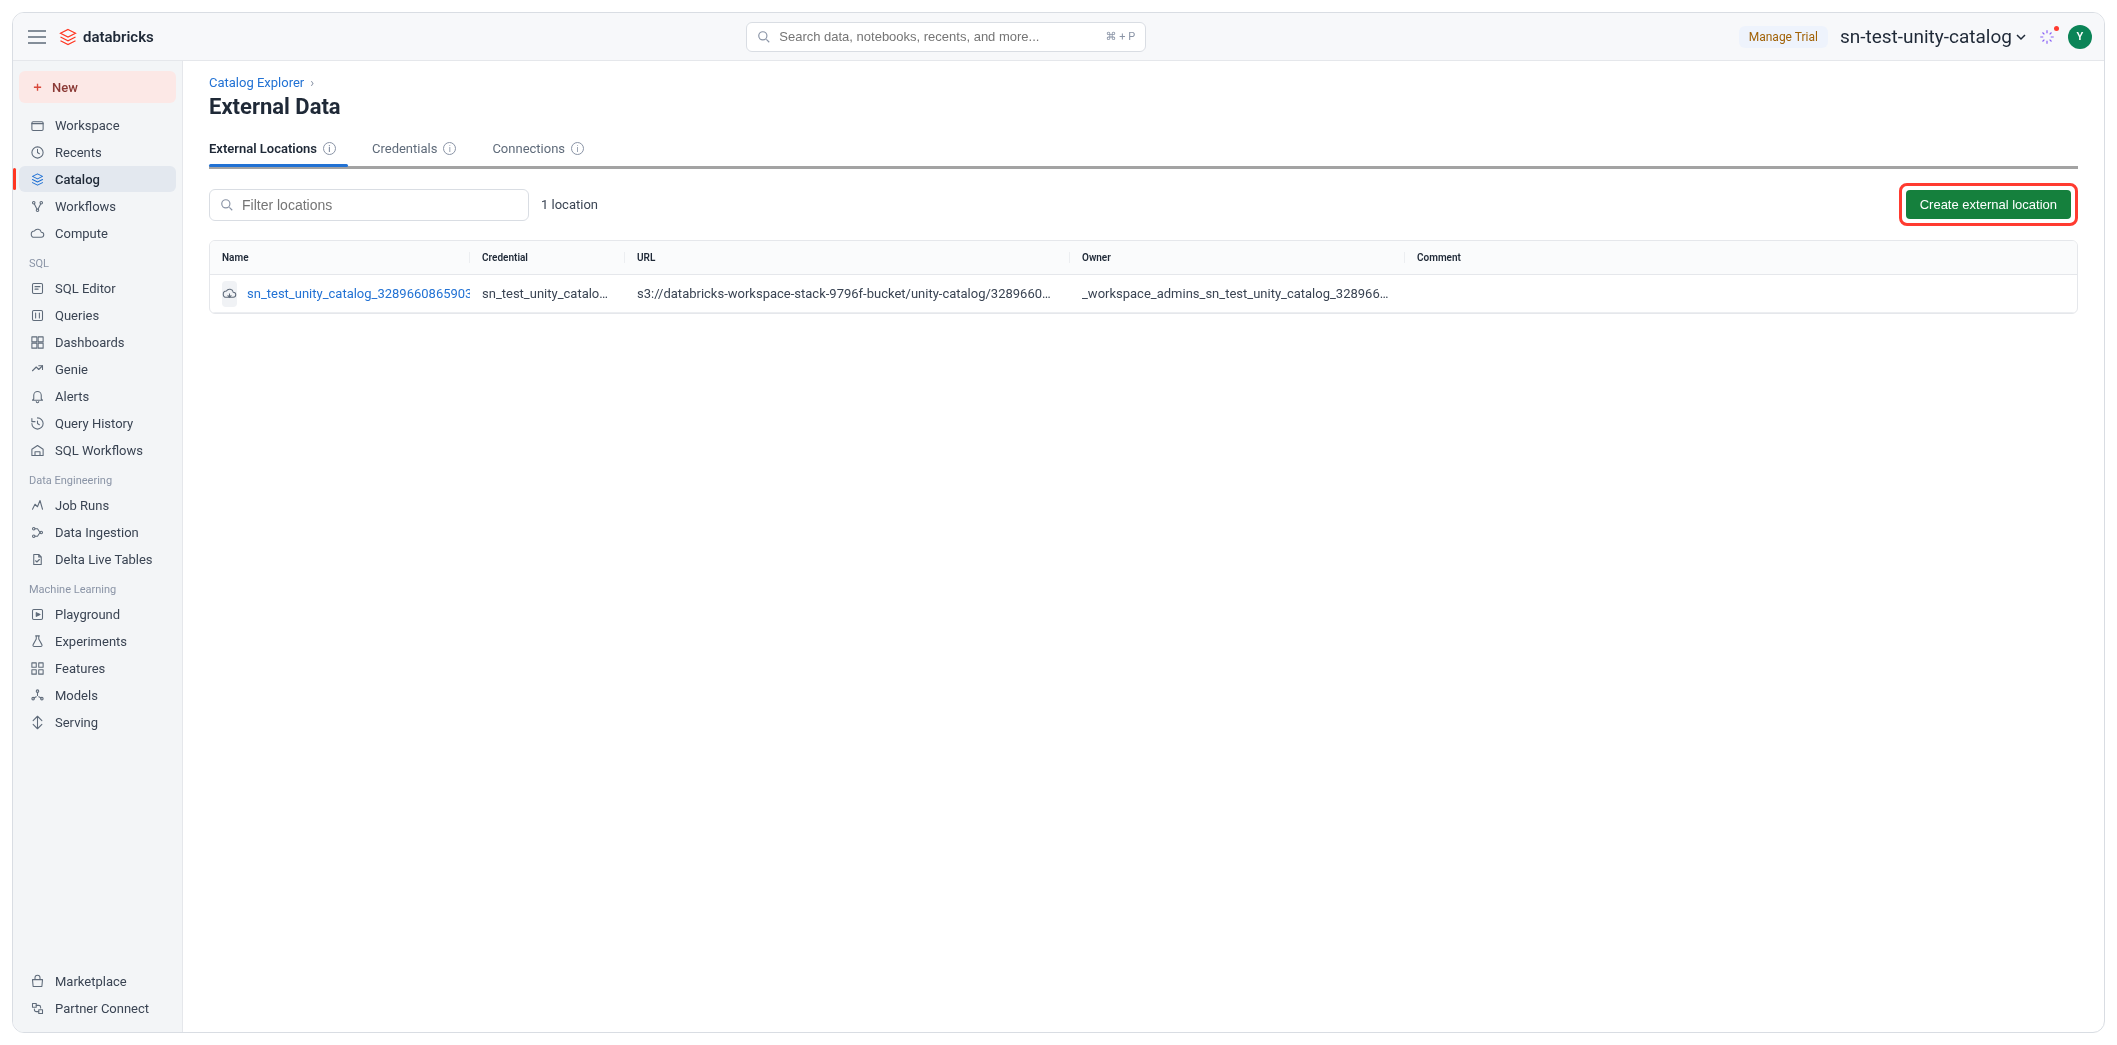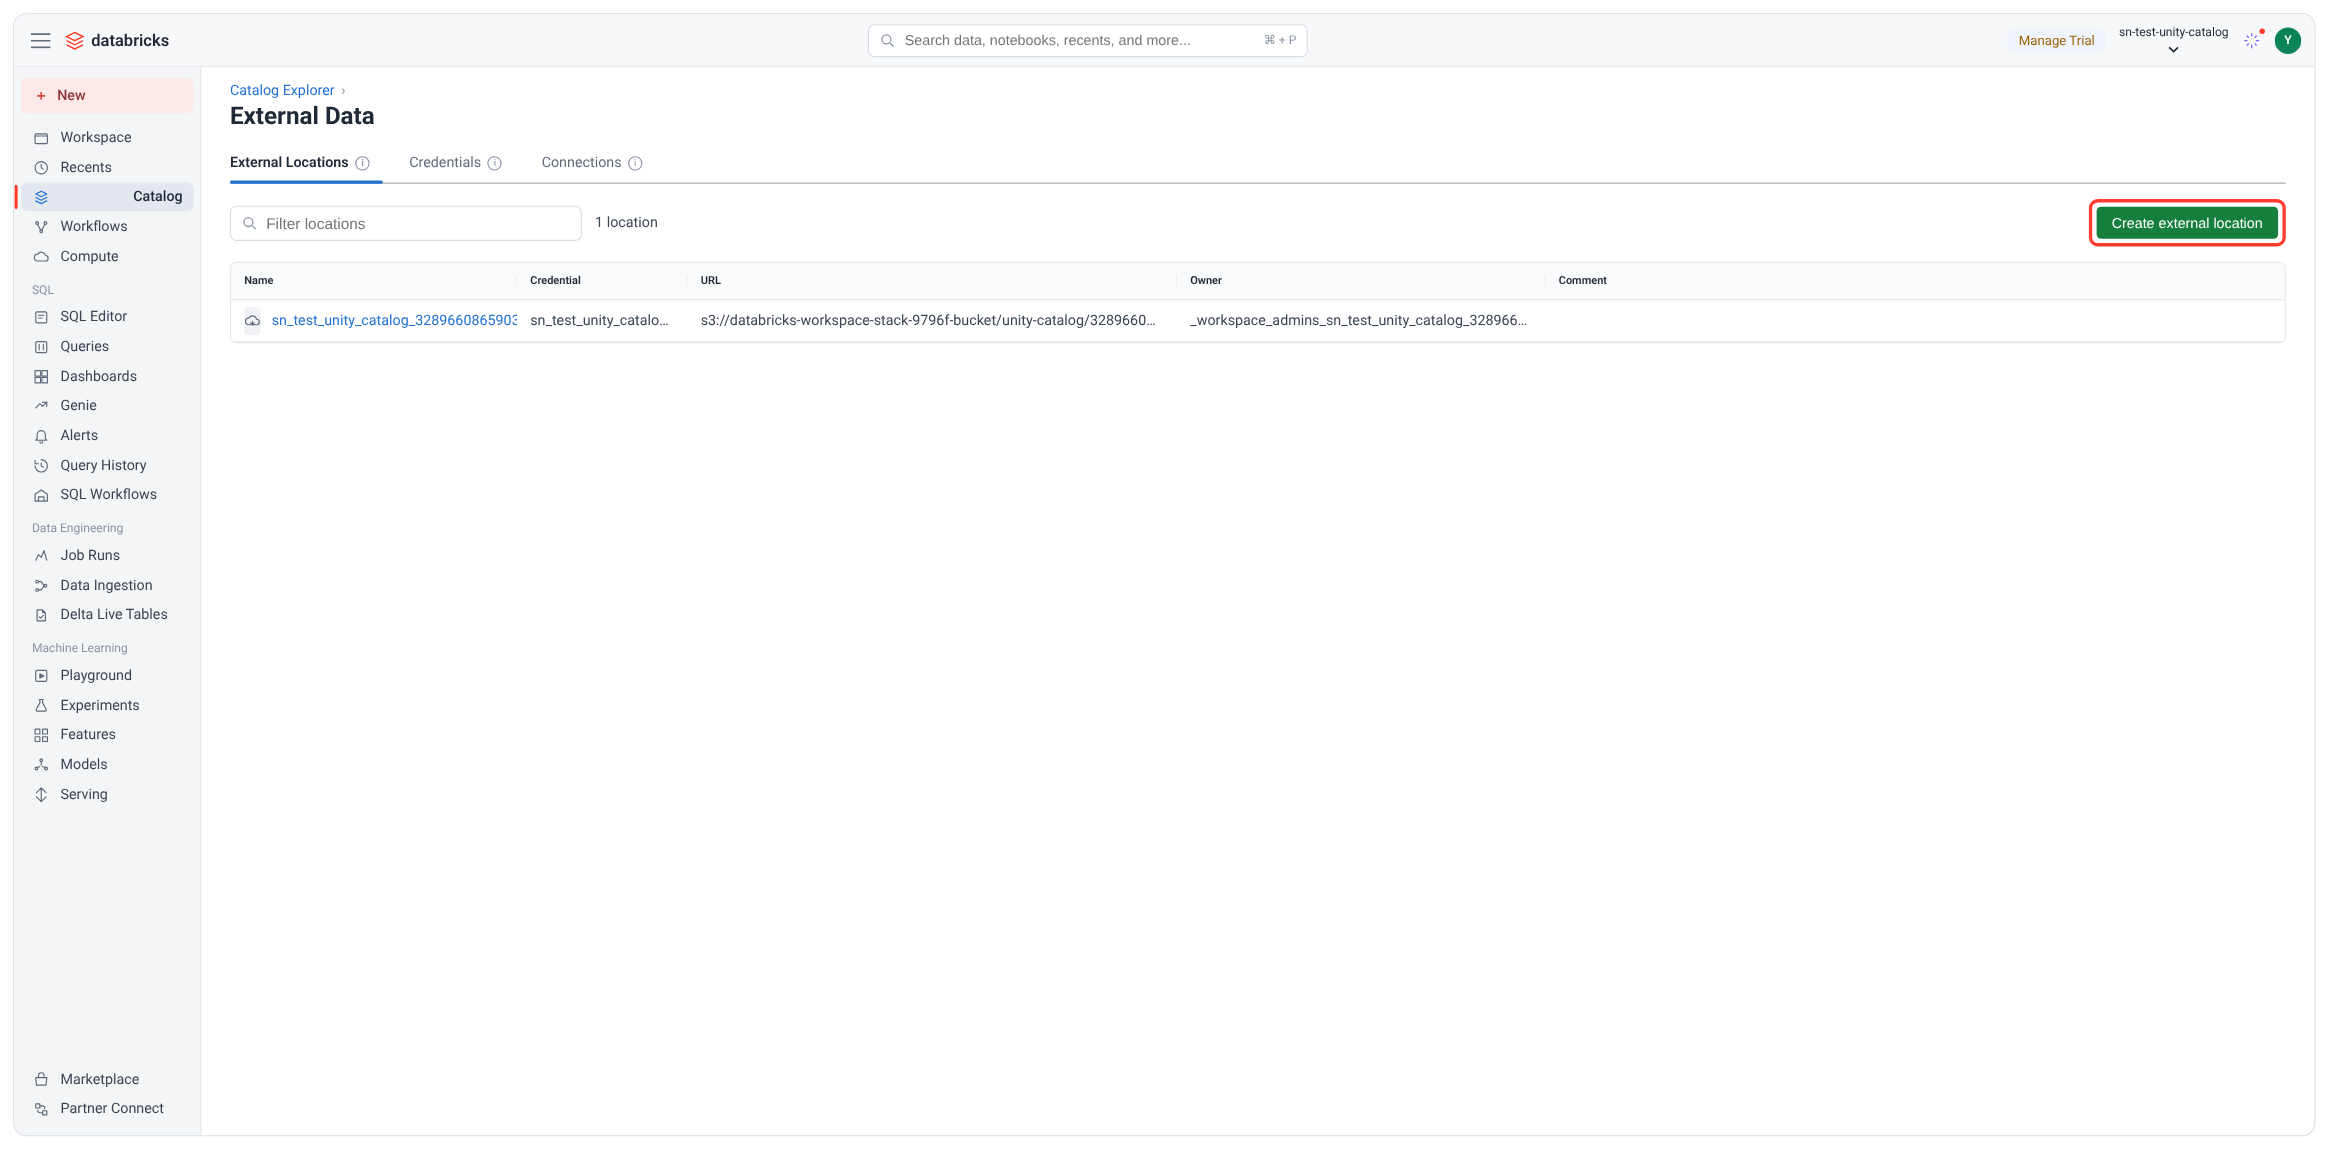--- a/index.html
+++ b/index.html
@@ -9,41 +9,41 @@
 .topbar-left { display: flex; align-items: center; gap: 10px; }
 .hamburger { width: 24px; height: 24px; display: flex; align-items: center; justify-content: center; cursor: pointer; color: #5f6b7a; }
 .logo { display: flex; align-items: center; gap: 6px; font-weight: 600; font-size: 15px; color: #1f2937; }
 .logo-mark { color: #ff3621; font-size: 18px; }
 .topbar-center { flex: 1; display: flex; justify-content: center; }
 .search-wrap { width: 400px; height: 30px; border: 1px solid #d9dde3; border-radius: 6px; background: #fff; display: flex; align-items: center; padding: 0 10px; gap: 8px; color: #8a94a6; }
 .search-wrap input { flex: 1; border: none; outline: none; font-size: 13px; background: transparent; color: #1f2937; }
 .search-wrap .kbd { font-size: 11px; color: #8a94a6; }
 .topbar-right { display: flex; align-items: center; gap: 12px; }
 .badge-trial { background: #eef3fc; color: #a16207; font-size: 12px; padding: 4px 10px; border-radius: 6px; }
-.ws-pick { display: flex; align-items: center; gap: 4px; font-size: 11px; color: #1f2937; cursor: pointer; flex-direction: column; }
+.ws-pick { display: flex; align-items: center; gap: 4px; font-size: 19px; color: #1f2937; cursor: pointer; }
 .sparkle { color: #8a62f6; position: relative; }
 .sparkle::after { content: ""; position: absolute; top: -2px; right: -3px; width: 5px; height: 5px; background: #ff3b30; border-radius: 50%; }
 .avatar { width: 24px; height: 24px; border-radius: 50%; background: #0b8457; color: #fff; display: flex; align-items: center; justify-content: center; font-size: 11px; font-weight: 600; }
 
 .body { flex: 1; display: flex; overflow: hidden; }
 .sidebar { width: 170px; background: #f3f5f7; border-right: 1px solid #e5e7eb; padding: 10px 6px; overflow-y: auto; display: flex; flex-direction: column; }
 .new-btn { display: flex; align-items: center; gap: 8px; background: #fce8e6; color: #8b3a36; font-weight: 500; font-size: 13px; padding: 7px 12px; border-radius: 6px; cursor: pointer; margin-bottom: 8px; }
 .nav-item { display: flex; align-items: center; gap: 10px; padding: 5px 10px; border-radius: 6px; cursor: pointer; color: #3a4453; font-size: 13px; margin: 1px 0; }
-.nav-item.active { background: #e3e8ef; color: #1f2937; font-weight: 500; position: relative; justify-content: space-between; }
+.nav-item.active { background: #e3e8ef; color: #1f2937; font-weight: 500; position: relative; }
 .nav-item.active::before { content: ""; position: absolute; left: -6px; top: 2px; bottom: 2px; width: 3px; background: #ff3621; border-radius: 2px; }
 .nav-icon { width: 16px; height: 16px; color: #5f6b7a; flex-shrink: 0; display: inline-flex; align-items: center; justify-content: center; }
 .nav-item.active .nav-icon { color: #2272d4; }
 .nav-section { font-size: 11px; color: #8a94a6; padding: 10px 10px 4px; text-transform: none; }
 .sidebar-bottom { margin-top: auto; }
 
 .main { flex: 1; padding: 14px 26px; overflow: auto; }
 .breadcrumb { display: flex; align-items: center; gap: 6px; font-size: 13px; margin-bottom: 4px; }
 .breadcrumb a { color: #2272d4; text-decoration: none; }
 .page-title { font-size: 22px; font-weight: 700; margin-bottom: 16px; }
-.tabs { display: flex; gap: 36px; border-bottom: 1px solid #a3a3a3; margin-bottom: 14px; }
+.tabs { display: flex; gap: 36px; border-bottom: 3px solid #a3a3a3; margin-bottom: 14px; }
 .tab { display: flex; align-items: center; gap: 6px; padding: 6px 0 10px; font-size: 13px; color: #5f6b7a; cursor: pointer; position: relative; }
 .tab.active { color: #1f2937; font-weight: 600; }
 .tab.active::after { content: ""; position: absolute; left: 0; right: -12px; bottom: -1px; height: 3px; background: #2272d4; border-radius: 2px; }
 .info-ic { width: 13px; height: 13px; border: 1px solid #8a94a6; border-radius: 50%; display: inline-flex; align-items: center; justify-content: center; font-size: 9px; color: #8a94a6; }
 
 .toolbar { display: flex; align-items: center; gap: 12px; margin-bottom: 14px; }
 .filter-input { width: 320px; height: 32px; border: 1px solid #d9dde3; border-radius: 6px; display: flex; align-items: center; padding: 0 10px; gap: 8px; }
 .filter-input input { flex: 1; border: none; outline: none; font-size: 14px; }
 .count { font-size: 13px; color: #3a4453; }
 .toolbar-spacer { flex: 1; }

